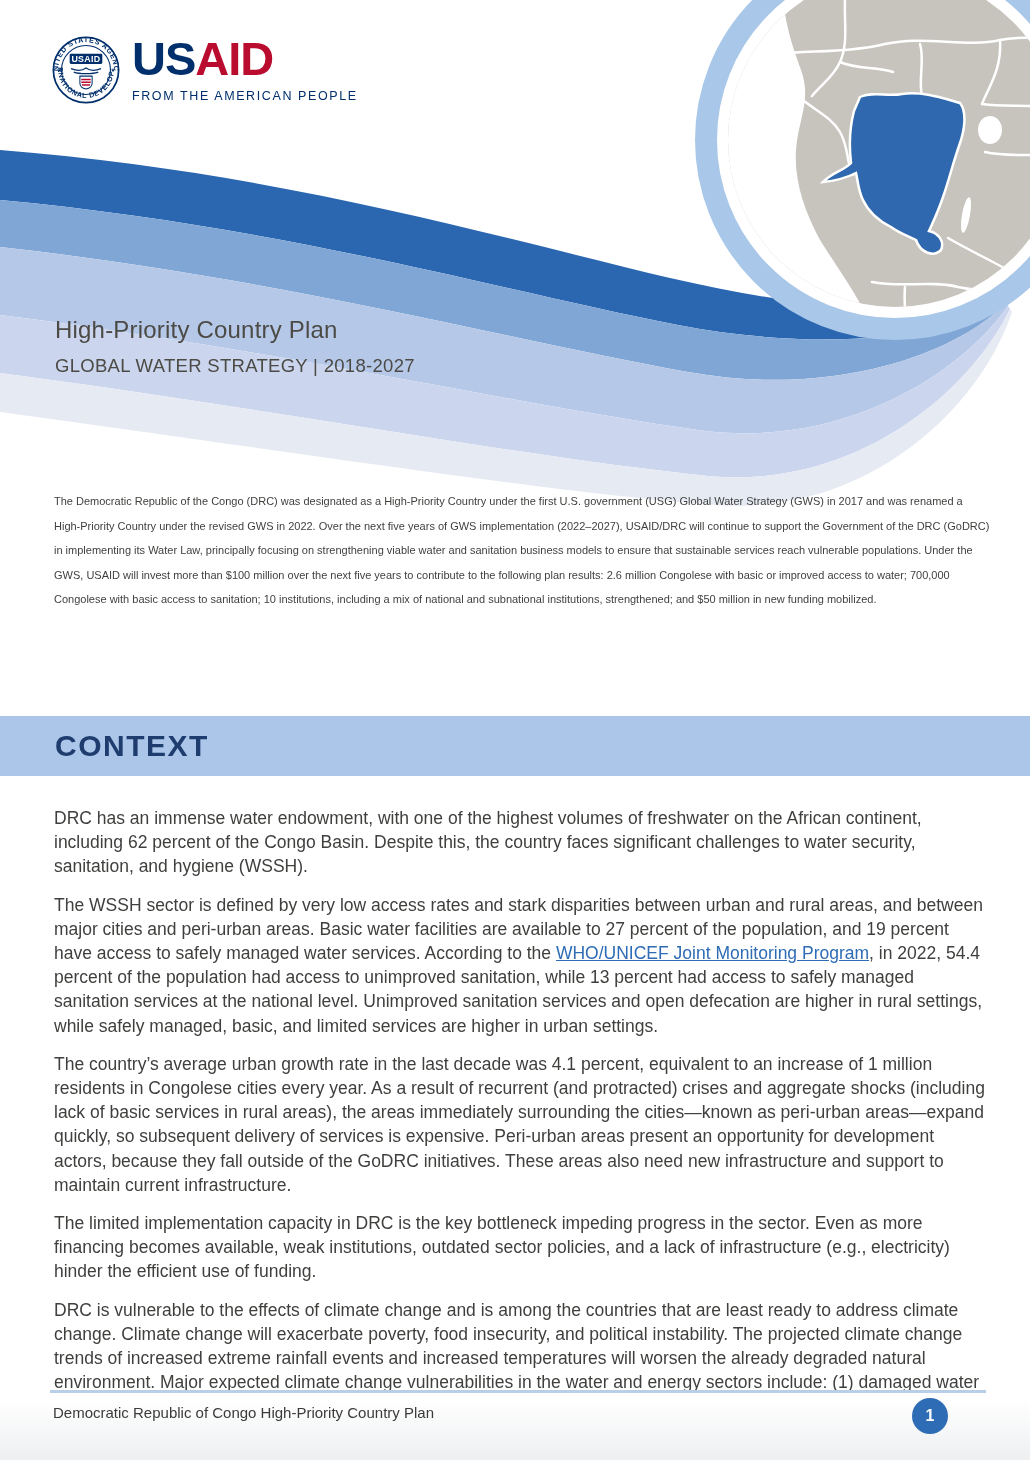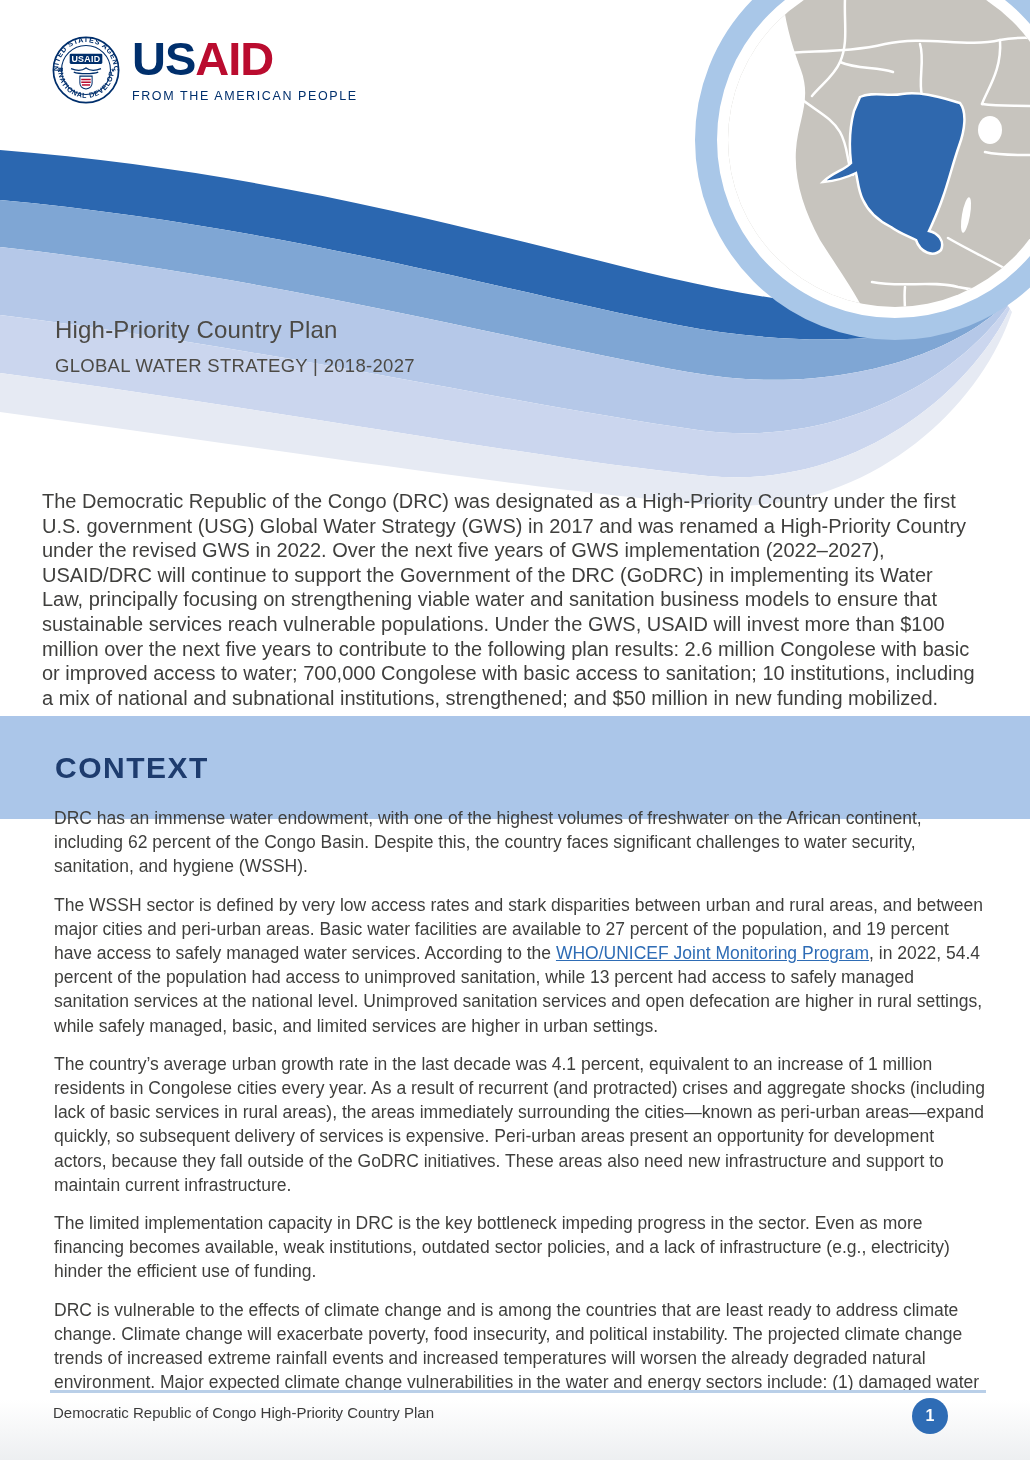--- a/index.html
+++ b/index.html
@@ -45,24 +45,24 @@
   .wordmark-main{font-size:47px;font-weight:800;letter-spacing:-1px;line-height:0.9;}
   .wm-us{color:var(--usaid-blue);text-align:right;}
   .wm-aid{color:var(--usaid-red);}
   .wordmark-tagline{margin-top:10px;font-size:12.5px;letter-spacing:1.6px;color:var(--usaid-blue);font-weight:500;}
 
   .title-block{position:absolute;left:55px;top:301px;z-index:4;}
   .page-title{color:var(--title-navy);font-size:45px;line-height:1.05;font-weight:800;letter-spacing:0.3px;}
   .page-subtitle{margin-top:15px;color:var(--subtitle-gray);font-size:24px;font-weight:400;letter-spacing:0.2px;}
   .strategy-line{margin-top:11px;color:var(--subtitle-gray);font-size:18.5px;font-weight:500;letter-spacing:0.3px;}
 
-  .intro{position:absolute;left:42px;top:489px;width:936px;z-index:4;
-    font-size:20px;line-height:24.6px;}
+  .intro{position:absolute;left:54px;top:489px;width:936px;z-index:4;
+    font-size:11px;line-height:24.6px;}
 
-  .context-band{position:absolute;left:0;top:716px;width:1030px;height:103px;
+  .context-band{position:absolute;left:0;top:716px;width:1030px;height:60px;
     background:var(--context-band);display:flex;align-items:center;z-index:4;}
   .context-heading{margin-left:55px;color:var(--title-navy);font-size:30px;font-weight:800;letter-spacing:1.5px;}
 
   .body-copy{position:absolute;left:54px;top:806px;width:936px;height:586px;overflow:hidden;z-index:4;
     font-size:17.5px;line-height:24.2px;}
   .body-copy p{margin-bottom:14px;}
   .link{color:var(--link);text-decoration:underline;cursor:pointer;}
 
   .footer{position:absolute;left:0;bottom:0;width:1002px;height:70px;z-index:5;}
   .footer-rule{position:absolute;left:50px;top:0;width:936px;height:3px;background:#b9cfe8;}

